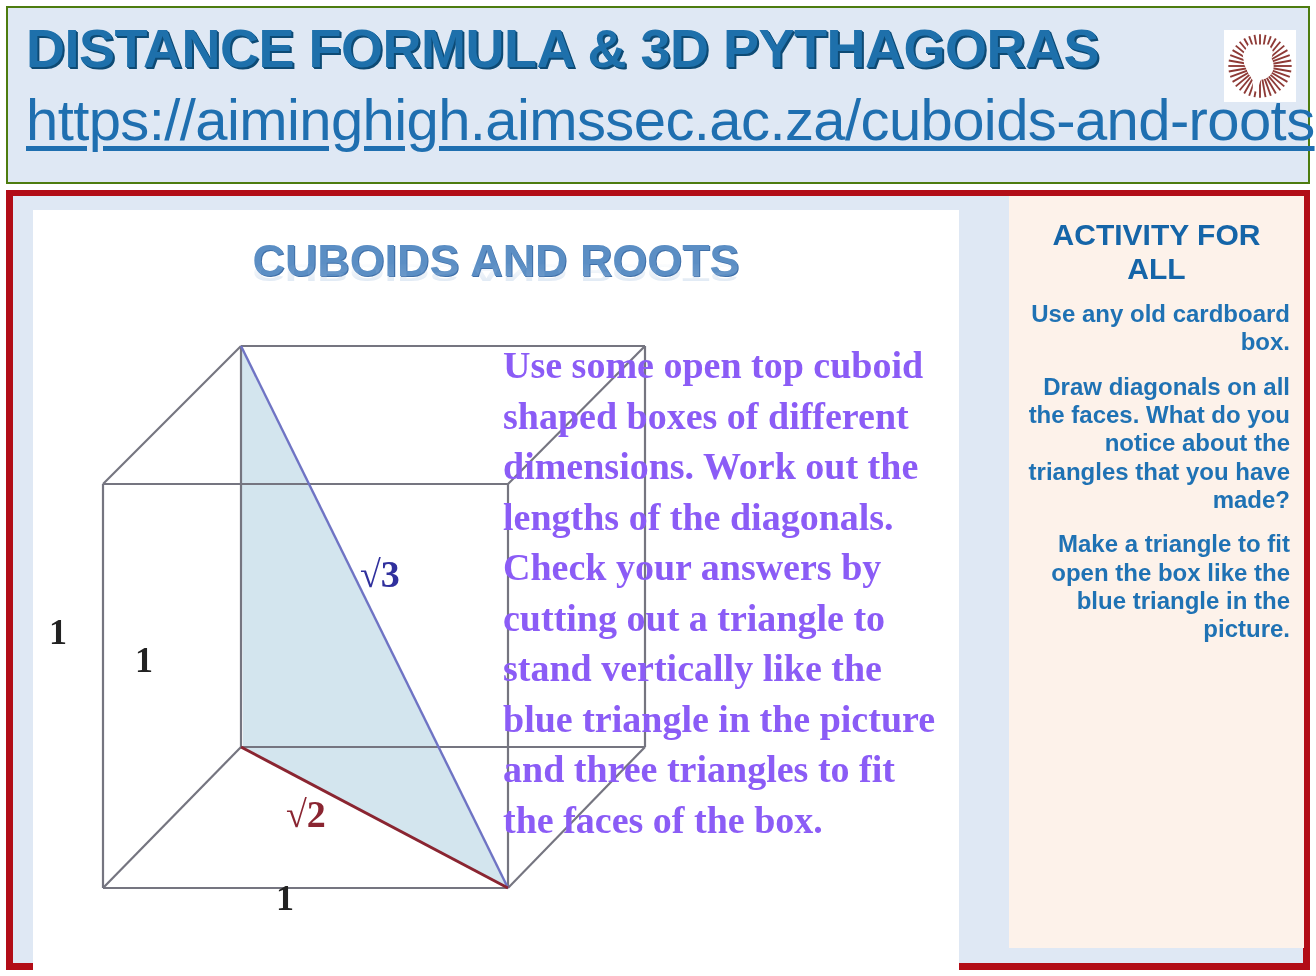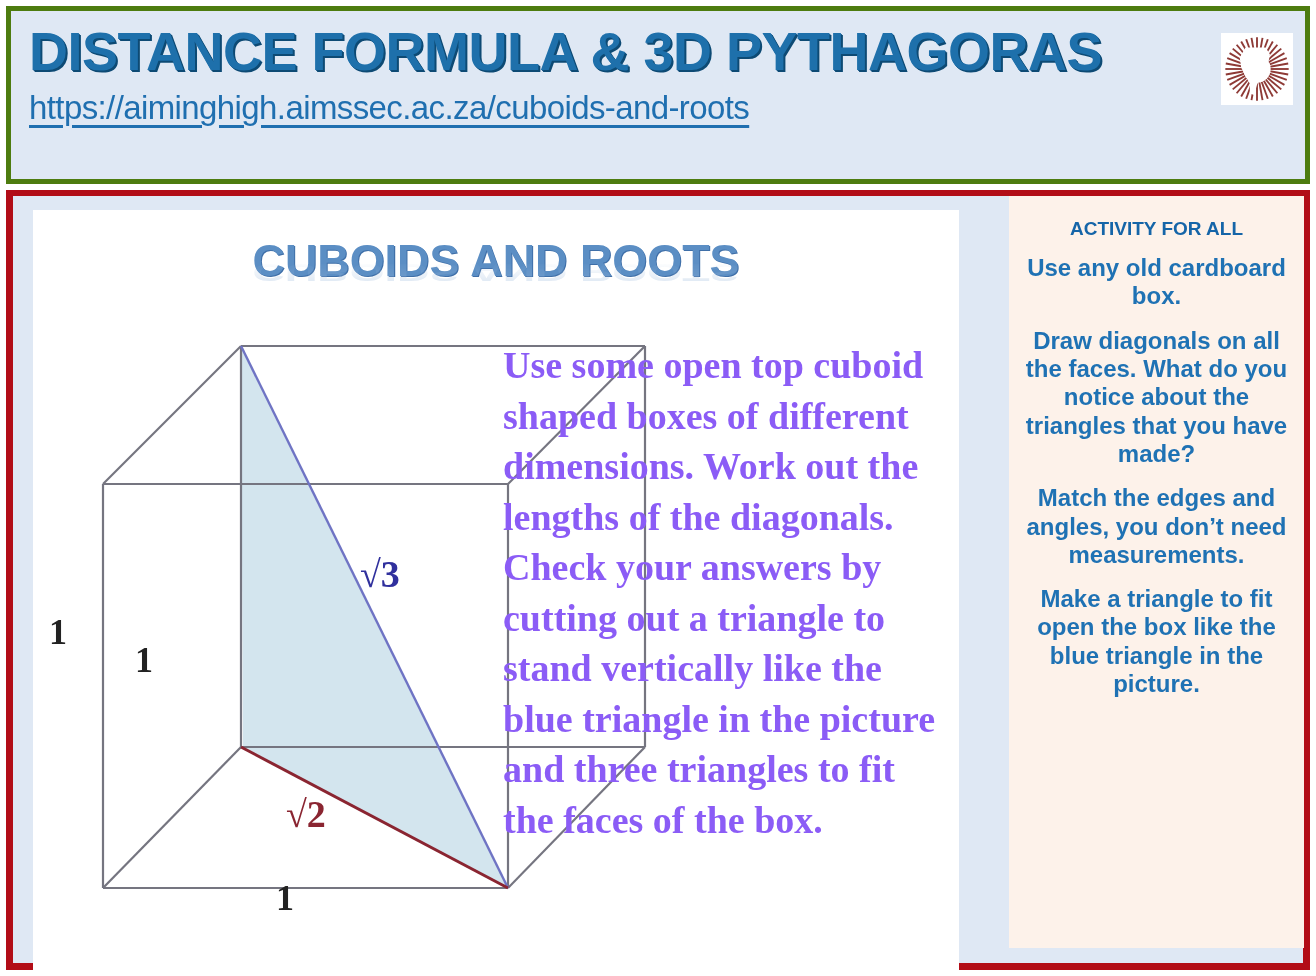--- a/index.html
+++ b/index.html
@@ -25,21 +25,21 @@
   }
 
   
   .header-frame {
     position: absolute;
     left: 6px;
     top: 6px;
     width: 1304px;
     height: 178px;
     box-sizing: border-box;
-    border: 5px solid #4d7c0f;
+    border: 2px solid #4d7c0f;
     background: #dfe8f4;
   }
   .header-inner {
     position: relative;
     width: 100%;
     height: 100%;
   }
   .poster-title {
     position: absolute;
     left: 18px;
@@ -52,21 +52,21 @@
     color: #1e70ab;
     text-shadow: 2px 2px 0 #0d4a74, 1px 1px 0 #15588c;
     white-space: nowrap;
     line-height: 1.05;
   }
   .poster-url {
     position: absolute;
     left: 18px;
     top: 78px;
     font-family: "Liberation Sans", sans-serif;
-    font-size: 33px;
+    font-size: 58px;
     color: #1f6fb0;
     text-decoration: underline;
     text-underline-offset: 6px;
     white-space: nowrap;
     letter-spacing: -0.6px;
   }
   .aims-logo {
     position: absolute;
     right: 12px;
     top: 22px;
@@ -161,32 +161,32 @@
     top: 0px;
     width: 295px;
     height: 752px;
     background: #fdf2ea;
     box-sizing: border-box;
     padding: 16px 14px 0 14px;
   }
   .sidebar-title {
     font-family: "Liberation Sans", sans-serif;
     font-weight: bold;
-    font-size: 19px;
+    font-size: 30px;
     color: #1565a8;
     text-align: center;
     margin: 6px 0 14px 0;
   }
   .sidebar-p {
     font-family: "Liberation Sans", sans-serif;
     font-weight: bold;
     font-size: 24px;
     line-height: 1.18;
     color: #1f72b4;
-    text-align: center;
+    text-align: right;
     margin: 0 0 16px 0;
   }
 </style>
 </head>
 <body>
 
 <div class="poster">
 
   <div class="header-frame">
     <div class="header-inner">
@@ -292,19 +292,18 @@
           <text x="327" y="377" font-family="Liberation Serif, serif" font-size="38" font-weight="bold" fill="#30309d">√3</text>
         </svg>
 
         <div class="body-text">Use some open top cuboid shaped boxes of different dimensions. Work out the lengths of the diagonals. Check your answers by cutting out a triangle to stand vertically like the blue triangle in the picture and three triangles to fit the faces of the box.</div>
       </div>
 
       <div class="sidebar">
         <div class="sidebar-title">ACTIVITY FOR ALL</div>
         <p class="sidebar-p">Use any old cardboard box.</p>
         <p class="sidebar-p">Draw diagonals on all the faces. What do you notice about the triangles that you have made?</p>
-        <p class="sidebar-p">Match the edges and angles, you don’t need measurements.</p>
         <p class="sidebar-p">Make a triangle to fit open the box like the blue triangle in the picture.</p>
       </div>
 
     </div>
   </div>
 </div>
 
 </body></html>

